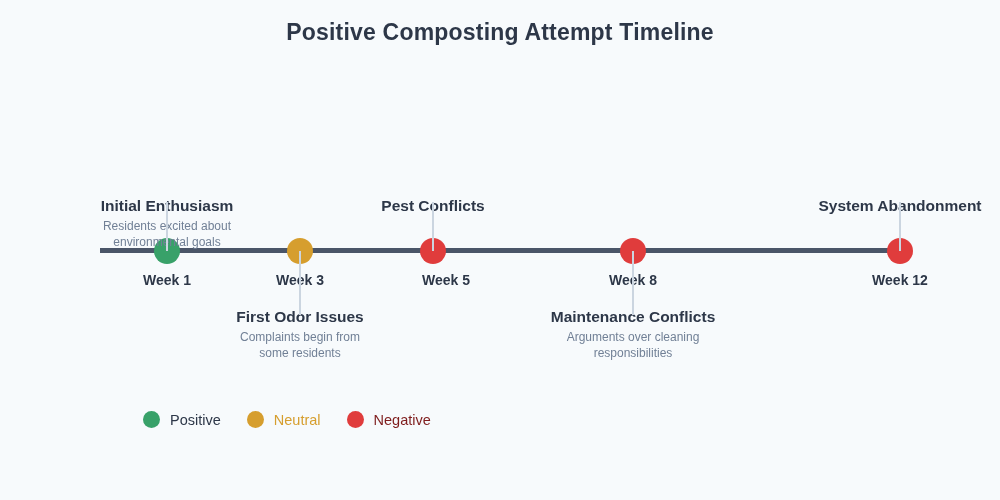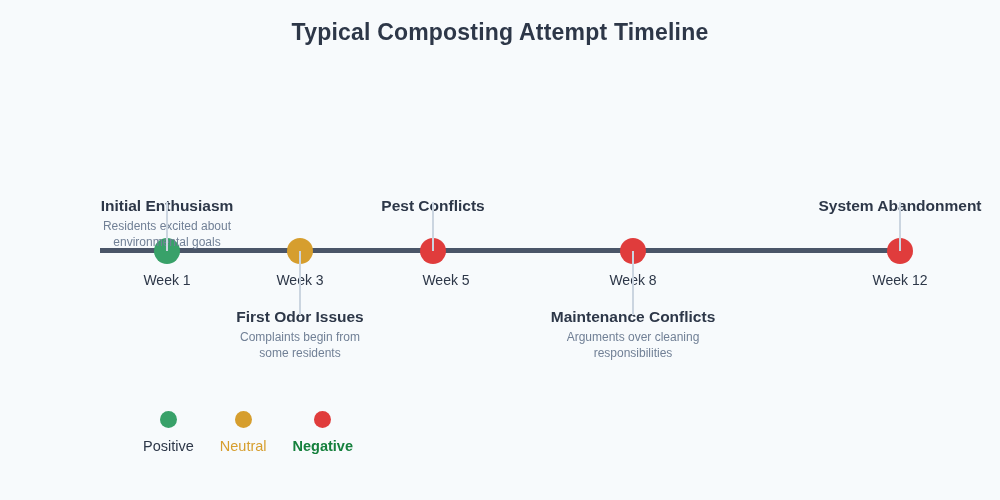--- a/index.html
+++ b/index.html
@@ -67,48 +67,48 @@
     font-size: 12px;
     line-height: 15.5px;
     color: #718096;
   }
   .week-label {
     position: absolute;
     top: 272px;
     width: 200px;
     text-align: center;
     font-size: 14px;
-    font-weight: normal;
+    font-weight: bold;
     color: #2d3748;
     z-index: 2;
   }
   .block-above { top: 196px; }
   .block-below { top: 307px; }
   .legend {
     position: absolute;
     left: 143px;
     top: 411px;
     display: flex;
     align-items: center;
     gap: 26px;
     z-index: 2;
   }
-  .legend-item { display: flex; align-items: center; gap: 10px; flex-direction: column; }
+  .legend-item { display: flex; align-items: center; gap: 10px; }
   .legend-dot { width: 17px; height: 17px; border-radius: 50%; }
   .legend-label { font-size: 14.5px; }
   .legend-label.positive { color: #2d3748; }
   .legend-label.neutral  { color: #d69e2e; }
-  .legend-label.negative { color: #15803d; font-weight: bold; }
+  .legend-label.negative { color: #7f1d1d; }
 </style>
 </head>
 <body>
 
 <div class="canvas">
 
-  <div class="chart-title">Typical Composting Attempt Timeline</div>
+  <div class="chart-title">Positive Composting Attempt Timeline</div>
 
   <div class="timeline-bar"></div>
 
   <div class="event-dot dot-positive" style="left:154px;"></div>
   <div class="connector above" style="left:166px;"></div>
   <div class="event block-above" style="left:67px;">
     <div class="event-title">Initial Enthusiasm</div>
     <div class="event-desc">Residents excited about environmental goals</div>
   </div>
   <div class="week-label" style="left:67px;">Week 1</div>

